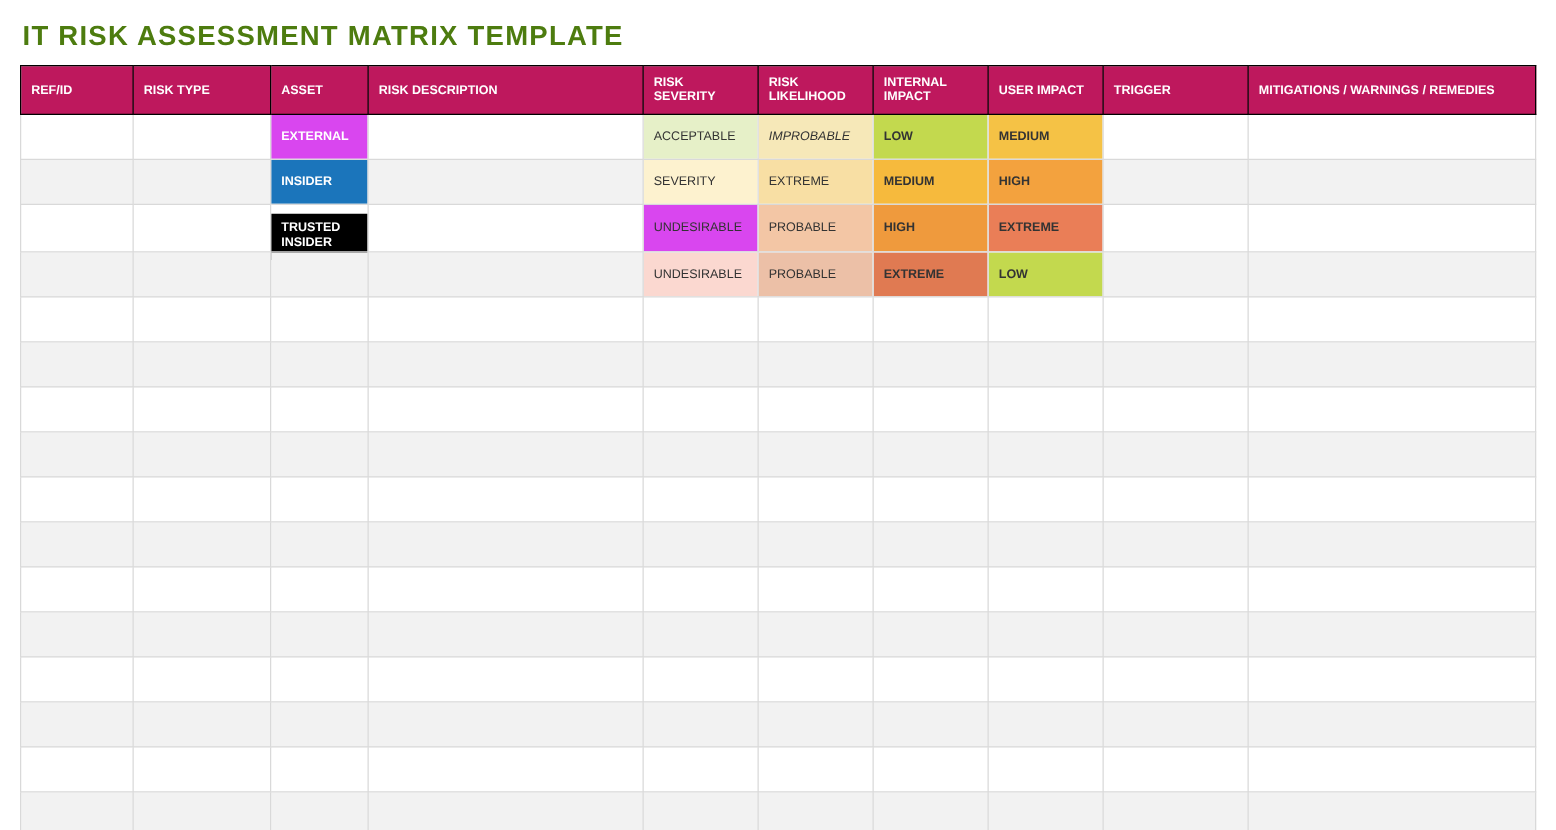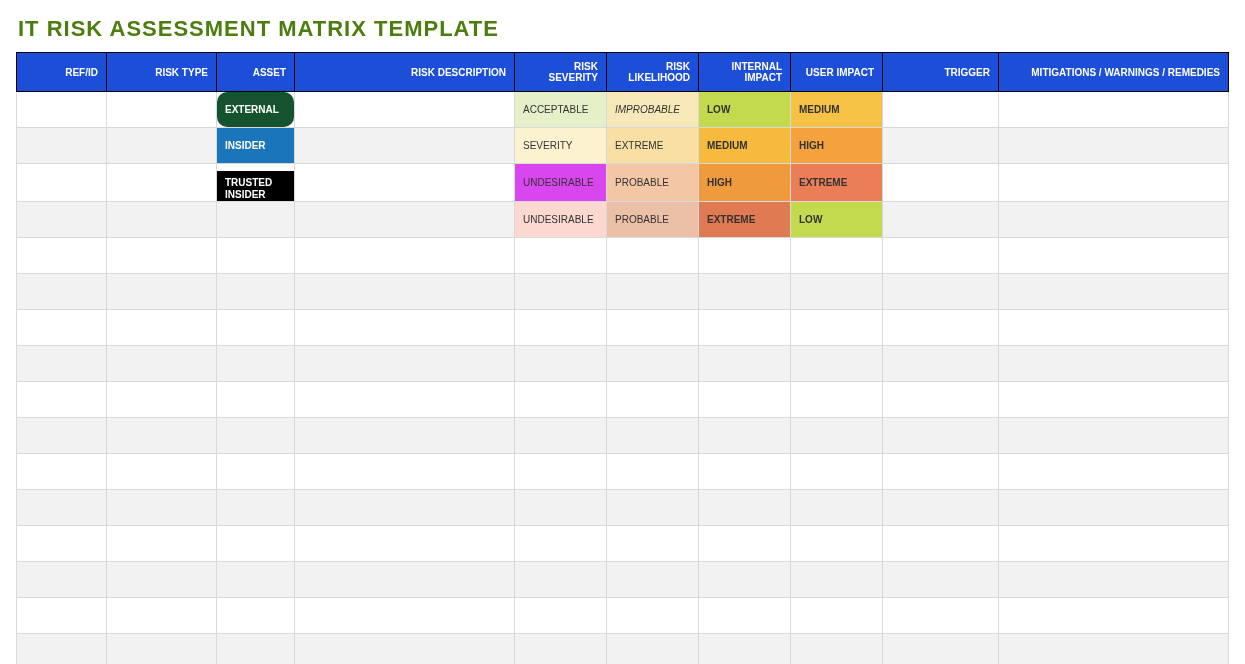--- a/index.html
+++ b/index.html
@@ -17,25 +17,25 @@
     letter-spacing: 1px;
     margin: 0 0 10px 2px;
   }
   table.matrix {
     border-collapse: collapse;
     width: 1212px;
     table-layout: fixed;
     border: 1px solid #d9d9d9;
   }
   table.matrix th {
-    background: #1d4ed8;
+    background: #be185d;
     color: #fff;
     font-size: 10px;
     font-weight: 700;
-    text-align: right;
+    text-align: left;
     padding: 8px 8px;
     border: 1px solid #000;
     text-transform: uppercase;
     vertical-align: middle;
     height: 28px;
   }
   table.matrix td {
     border: 1px solid #d9d9d9;
     font-size: 10px;
     padding: 0;
@@ -104,21 +104,21 @@
   </thead>
   <tbody id="tbody">
       <tr>
         <td>
           <div class="cell"></div>
         </td>
         <td>
           <div class="cell"></div>
         </td>
         <td>
-          <div class="cell asset-pill bold" style="background: #14532d; border-radius: 10px;">EXTERNAL</div>
+          <div class="cell asset-pill bold" style="background: #d946ef;">EXTERNAL</div>
         </td>
         <td>
           <div class="cell"></div>
         </td>
         <td>
           <div class="cell" style="background: rgb(230, 240, 200);">ACCEPTABLE</div>
         </td>
         <td>
           <div class="cell" style="background: rgb(246, 232, 184); font-style: italic;">IMPROBABLE</div>
         </td>

